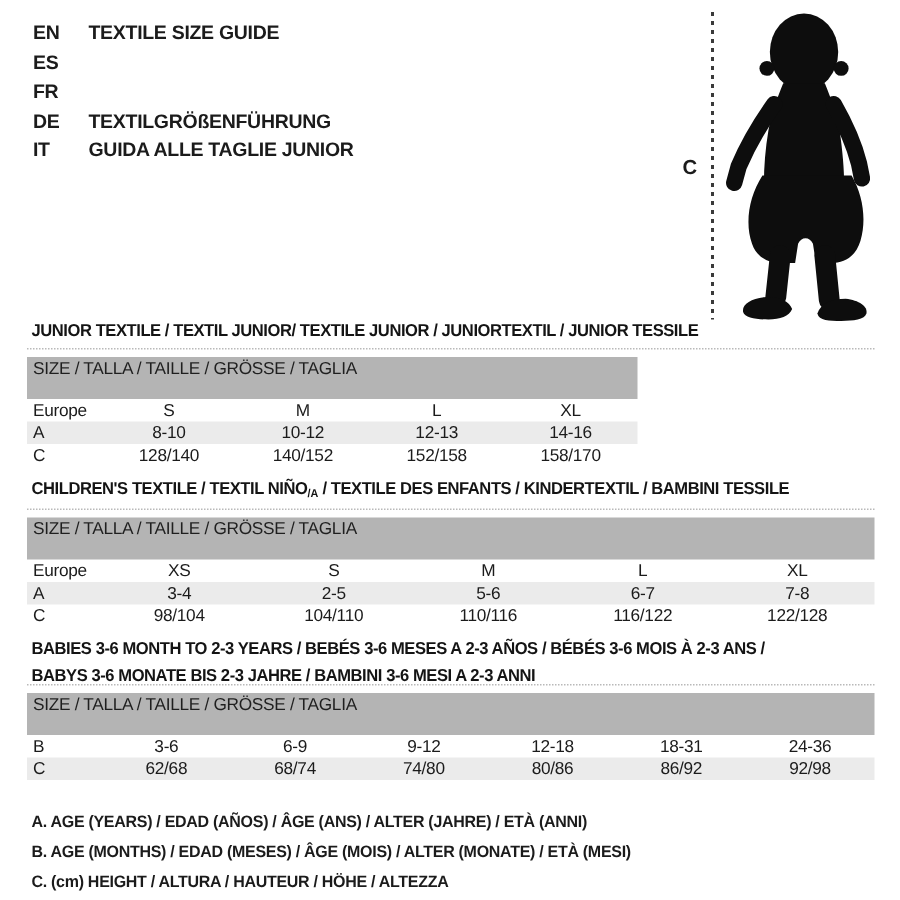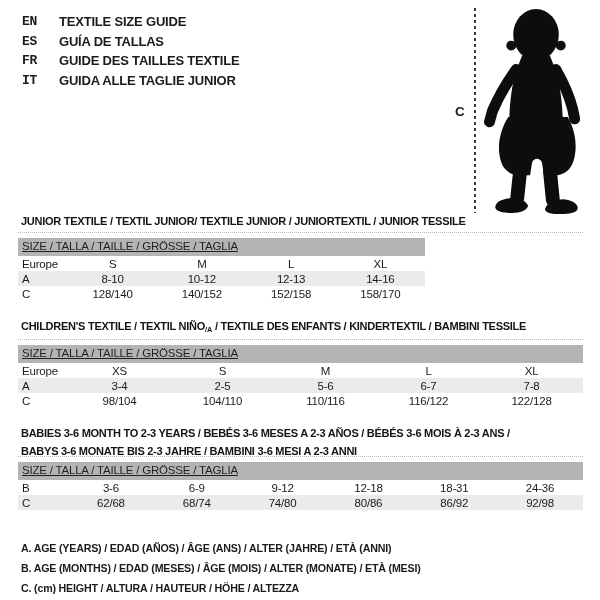--- a/index.html
+++ b/index.html
@@ -8,21 +8,21 @@
     position:relative;
     font-family:"Liberation Sans","DejaVu Sans",sans-serif;
     color:#1b1b1b;
     overflow:hidden;
   }
 
   
   .lang-block { position:absolute; left:22px; top:12px; }
   .lang-row { display:flex; height:19.5px; align-items:center;
               font-weight:700; font-size:13px; letter-spacing:-0.2px; }
-  .lang-code { width:37px;font-family:Liberation Mono, monospace; }
+  .lang-code { width:37px; }
 
   
   .measure-line { position:absolute; left:474px; top:8px; width:2px; height:205px;
     background-image:repeating-linear-gradient(to bottom,#3a3a3a 0 3px,transparent 3px 6px); }
   .measure-label { position:absolute; left:455px; top:104px;
     font-weight:700; font-size:13.5px; }
   .silhouette { position:absolute; left:482px; top:6px; width:112px; height:208px; }
 
   
   .sec-title { position:absolute; left:21px; font-weight:700; font-size:11.5px;
@@ -32,22 +32,22 @@
   .sec-title .tline { line-height:18px; }
 
   .toprule { position:absolute; left:18px; width:565px; height:0;
     border-top:1px dotted #b9b9b9; }
 
   
   .size-table { position:absolute; left:18px; font-size:11.5px; letter-spacing:-0.2px; }
   .t-junior { top:238px; width:407px; }
   .t-children { top:345px; width:565px; }
   .t-babies { top:462px; width:565px; }
-  .band { height:18px; line-height:16px; background:#b4b4b4; color:#1f1f1f;
-    padding-left:4px; white-space:nowrap;text-decoration:underline; }
+  .band { height:28px; line-height:16px; background:#b4b4b4; color:#1f1f1f;
+    padding-left:4px; white-space:nowrap; }
   .trow { display:flex; height:15px; align-items:center; }
   .trow.shade { background:#ebebeb; }
   .tlabel { width:50px; padding-left:4px; }
   .tcell { flex:1; text-align:center; }
 
   
   .footnotes { position:absolute; left:21px; top:538px; font-weight:700;
     font-size:11px; letter-spacing:-0.2px; transform:scaleX(0.97);
     transform-origin:left top; }
   .footnote { height:20px; line-height:20px; white-space:nowrap; }
@@ -55,25 +55,27 @@
 </head>
 <body>
 
 <div class="lang-block">
   <div class="lang-row">
     <span class="lang-code">EN</span>
     <span>TEXTILE SIZE GUIDE</span>
   </div>
   <div class="lang-row">
     <span class="lang-code">ES</span>
-    <span>GUÍA DE TALLAS</span>
   </div>
   <div class="lang-row">
     <span class="lang-code">FR</span>
-    <span>GUIDE DES TAILLES TEXTILE</span>
+  </div>
+  <div class="lang-row">
+    <span class="lang-code">DE</span>
+    <span>TEXTILGRÖßENFÜHRUNG</span>
   </div>
   <div class="lang-row">
     <span class="lang-code">IT</span>
     <span>GUIDA ALLE TAGLIE JUNIOR</span>
   </div>
 </div>
 
 <div class="measure-line"></div>
 <div class="measure-label">C</div>
 <svg class="silhouette" viewBox="0 0 112 210" xmlns="http://www.w3.org/2000/svg" aria-hidden="true">

